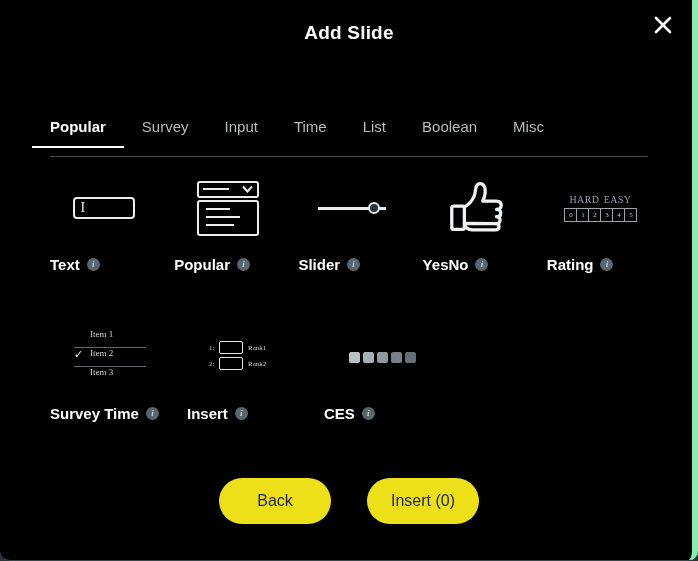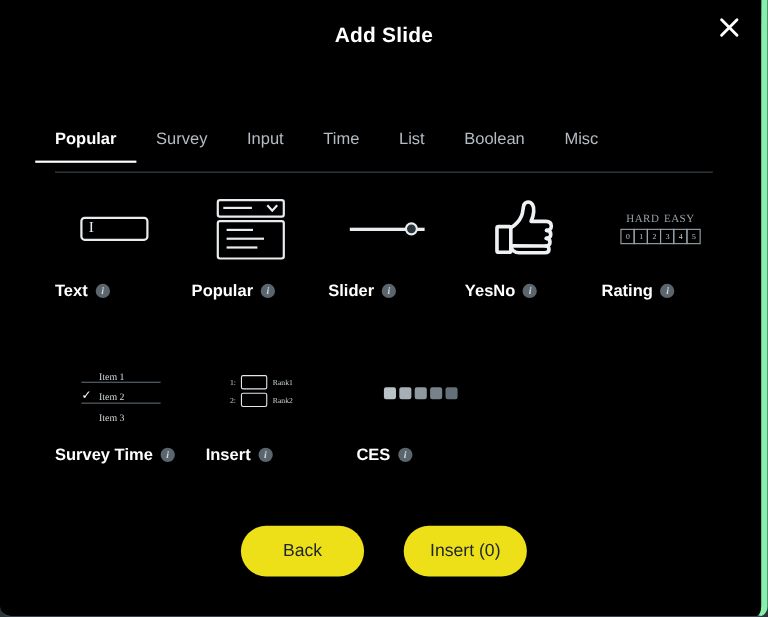--- a/index.html
+++ b/index.html
@@ -254,21 +254,21 @@
     font-size: 7px;
     font-family: "Liberation Serif", serif;
     display: flex;
     align-items: center;
     justify-content: center;
   }
 
   
   .sl-wrap { width: 72px; font-family: "Liberation Serif", serif; color: #cfd6db; font-size: 9px; }
   .sl-row {
-    display: flex; align-items: flex-end;
+    display: flex; align-items: flex-start;
     height: 18px;
     border-bottom: 1px solid #5e686f;
   }
   .sl-row:last-child { border-bottom: none; }
   .sl-check { width: 16px; color: #ffffff; font-size: 11px; }
   .sl-row .sl-text { padding-left: 16px; }
   .sl-row.indent .sl-check { padding-left: 0; }
 
   
   .rk-wrap { width: 76px; font-family: "Liberation Serif", serif; color: #c9d1d6; font-size: 7px; }

